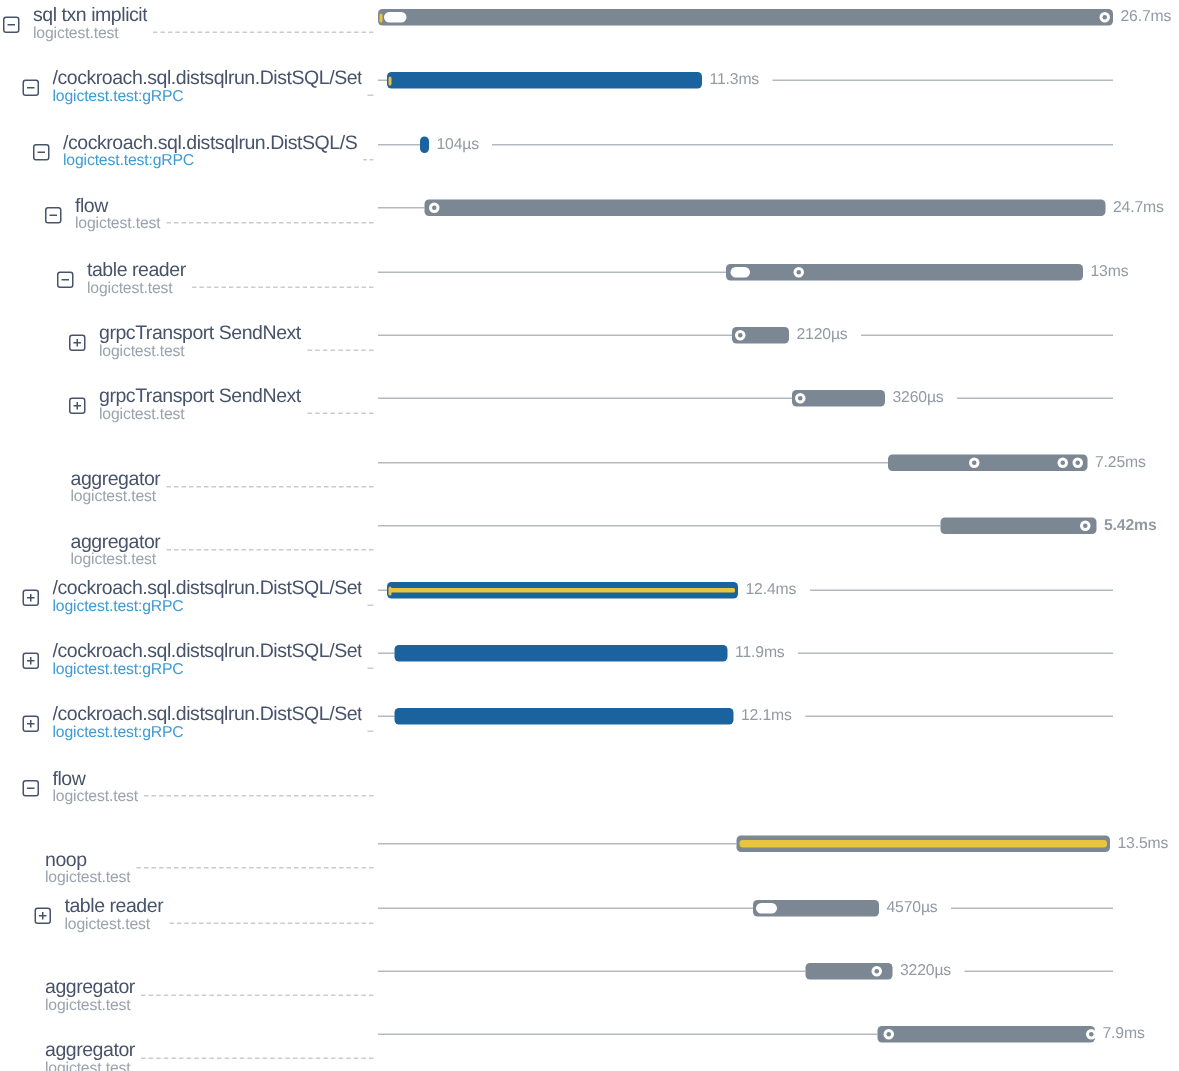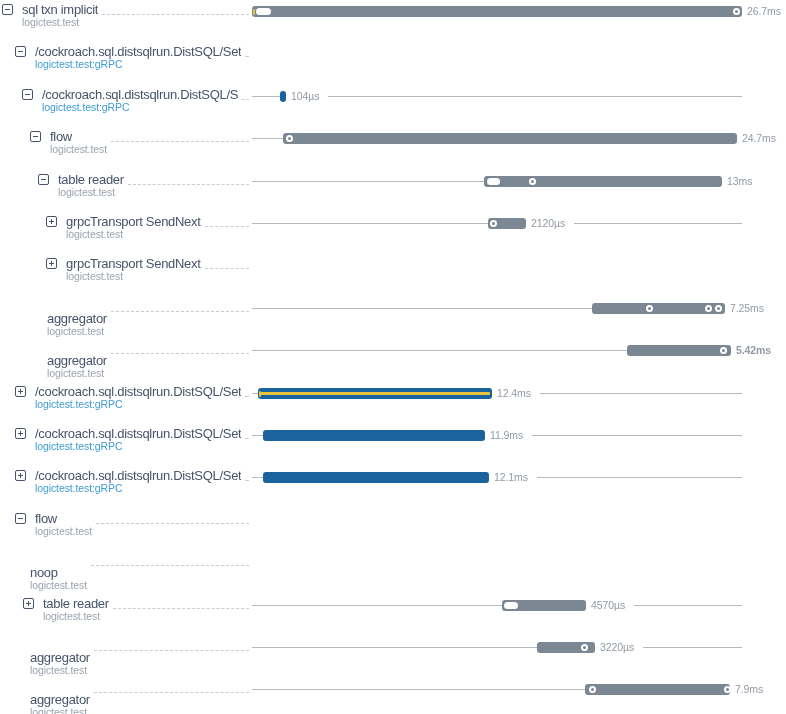--- a/index.html
+++ b/index.html
@@ -1,19 +1,19 @@
 <!DOCTYPE html>
 <html><head>
 <meta charset="utf-8">
 <style>
   html,body{margin:0;padding:0;background:#ffffff;}
   body{font-family:"Liberation Sans","DejaVu Sans",sans-serif;}
   #trace{position:relative;width:786px;height:714px;overflow:hidden;background:#fff;}
   .row{position:absolute;left:0;width:786px;height:42px;}
-  .labelwrap{position:absolute;top:2px;display:flex;align-items:flex-start;}
+  .labelwrap{position:absolute;top:2px;display:flex;align-items:center;}
   .expander{flex:0 0 auto;width:11px;height:11px;margin-top:2px;border:1px solid #47536a;border-radius:2px;position:relative;background:#fff;box-sizing:border-box;cursor:pointer;}
   .expander .h{position:absolute;left:2px;right:2px;top:4px;height:1px;background:#47536a;}
   .expander .v{position:absolute;top:2px;bottom:2px;left:4px;width:1px;background:#47536a;}
   .texts{margin-left:9px;flex:0 1 auto;min-width:0;overflow:hidden;}
   .noicon .texts{margin-left:0;margin-top:12px;}
   .title{font-size:13px;line-height:15px;color:#47536a;white-space:nowrap;letter-spacing:-0.3px;}
   .sub{font-size:10.5px;line-height:11px;color:#9aa3ae;white-space:nowrap;letter-spacing:-0.1px;}
   .sub.blue{color:#3f9bd4;}
   .dashfill{flex:1 1 0;min-width:0;height:12px;border-bottom:1px dashed #c8ccd3;margin:0 3px 0 4px;}
   .chart{position:absolute;left:252px;top:0;width:490px;height:42px;}
@@ -60,20 +60,28 @@
       <div class="labelwrap" style="left: 15px; width: 237px;">
         <div class="expander">
           <span class="h"></span>
         </div>
         <div class="texts">
           <div class="title">/cockroach.sql.distsqlrun.DistSQL/Set</div>
           <div class="sub blue">logictest.test:gRPC</div>
         </div>
         <div class="dashfill"></div>
       </div>
+      <div class="chart">
+        <div class="tline" style="left: 0px; width: 6px;"></div>
+        <div class="bar blue" style="left: 6px; width: 210px;">
+          <div class="tick"></div>
+        </div>
+        <div class="dur" style="left: 221px;">11.3ms</div>
+        <div class="tline" style="left: 263px; width: 227px;"></div>
+      </div>
     </div>
     <div class="row" style="top: 85px;">
       <div class="labelwrap" style="left: 22px; width: 230px;">
         <div class="expander">
           <span class="h"></span>
         </div>
         <div class="texts">
           <div class="title">/cockroach.sql.distsqlrun.DistSQL/S</div>
           <div class="sub blue">logictest.test:gRPC</div>
         </div>
@@ -157,20 +165,30 @@
         <div class="expander">
           <span class="h"></span>
           <span class="v"></span>
         </div>
         <div class="texts">
           <div class="title">grpcTransport SendNext</div>
           <div class="sub">logictest.test</div>
         </div>
         <div class="dashfill"></div>
       </div>
+      <div class="chart">
+        <div class="tline" style="left: 0px; width: 276px;"></div>
+        <div class="bar gray" style="left: 276px; width: 62px;">
+          <div class="mk-circle" style="left: 2px;">
+            <span class="dot"></span>
+          </div>
+        </div>
+        <div class="dur" style="left: 343px;">3260µs</div>
+        <div class="tline" style="left: 386px; width: 104px;"></div>
+      </div>
     </div>
     <div class="row noicon" style="top: 297px;">
       <div class="labelwrap" style="left: 47px; width: 205px;">
         <div class="texts">
           <div class="title">aggregator</div>
           <div class="sub">logictest.test</div>
         </div>
         <div class="dashfill"></div>
       </div>
       <div class="chart">
@@ -280,20 +298,27 @@
       </div>
     </div>
     <div class="row noicon" style="top: 551px;">
       <div class="labelwrap" style="left: 30px; width: 222px;">
         <div class="texts">
           <div class="title">noop</div>
           <div class="sub">logictest.test</div>
         </div>
         <div class="dashfill"></div>
       </div>
+      <div class="chart">
+        <div class="tline" style="left: 0px; width: 239px;"></div>
+        <div class="bar gray" style="left: 239px; width: 249px;">
+          <div class="stripe thick"></div>
+        </div>
+        <div class="dur" style="left: 493px;">13.5ms</div>
+      </div>
     </div>
     <div class="row" style="top: 594px;">
       <div class="labelwrap" style="left: 23px; width: 229px;">
         <div class="expander">
           <span class="h"></span>
           <span class="v"></span>
         </div>
         <div class="texts">
           <div class="title">table reader</div>
           <div class="sub">logictest.test</div>

